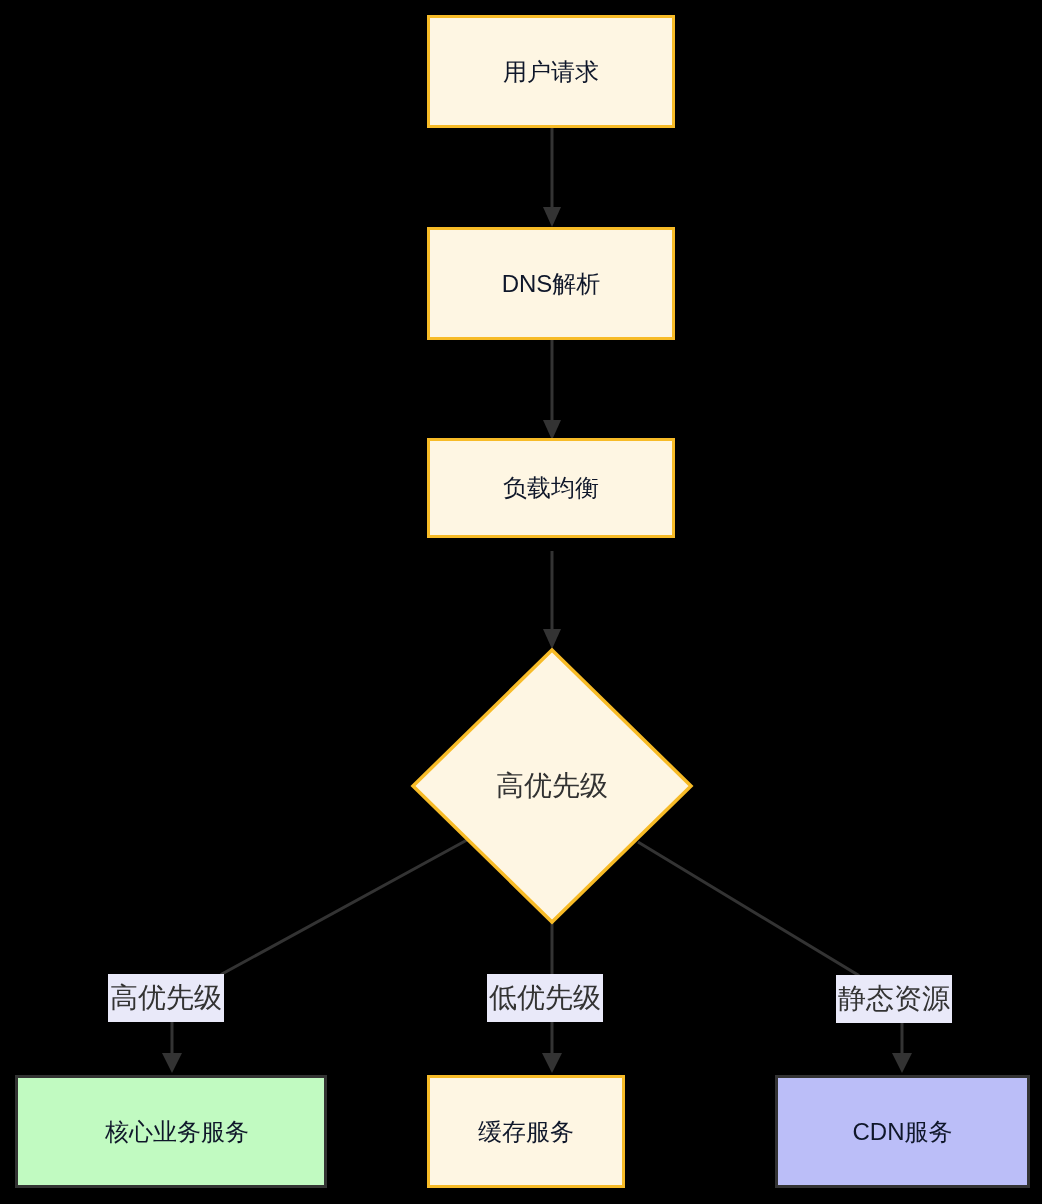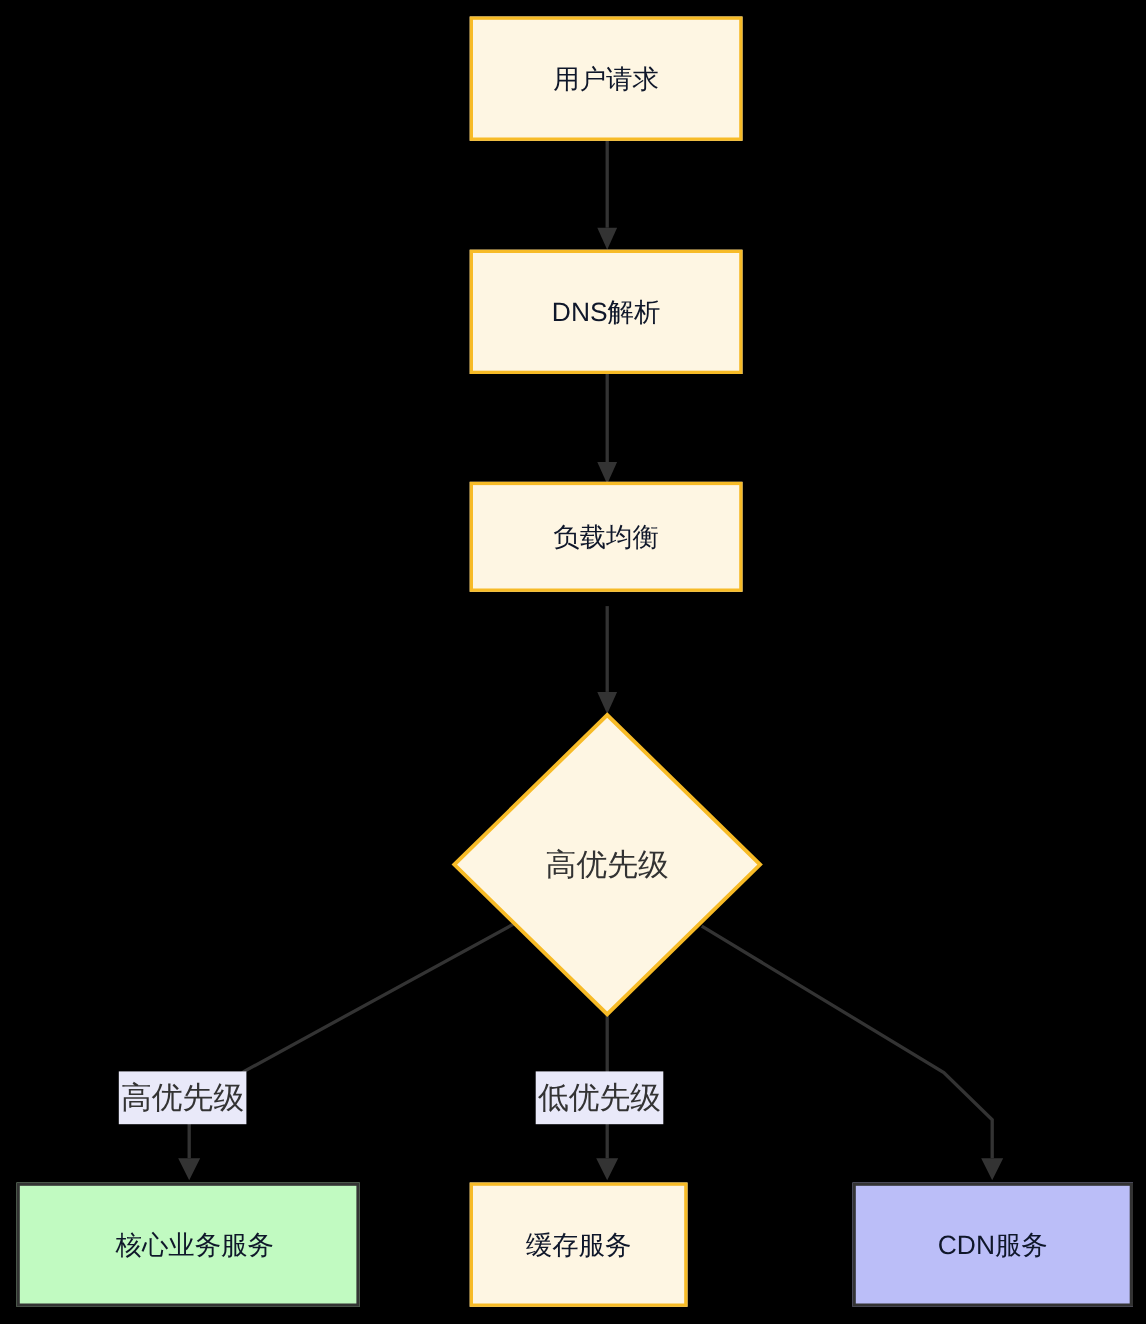--- a/index.html
+++ b/index.html
@@ -92,14 +92,15 @@
   <div class="node rect-green" style="left:15px; top:1075px; width:312px; height:113px;padding-left:12px;">核心业务服务</div>
 
   <div class="node rect-yellow" style="left:427px; top:1075px; width:198px; height:113px;">缓存服务</div>
 
   <div class="node rect-purple" style="left:775px; top:1075px; width:255px; height:113px;">CDN服务</div>
 
   <div class="edge-label" style="left:487px; top:974px; width:116px; height:48px;">低优先级</div>
 
   <div class="edge-label" style="left:108px; top:974px; width:116px; height:48px;">高优先级</div>
 
+  <div class="edge-label" style="left:836px; top:975px; width:116px; height:48px;">静态资源</div>
 
 </div>
 
 </body></html>

